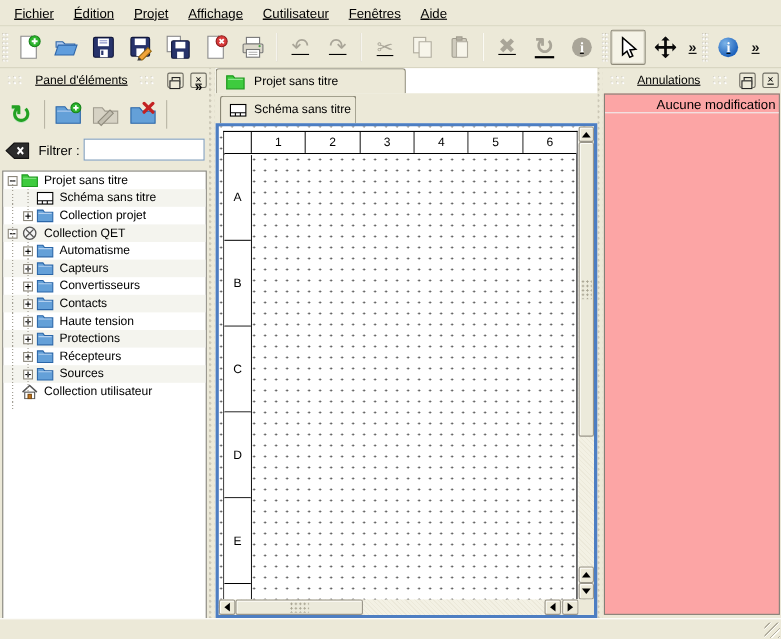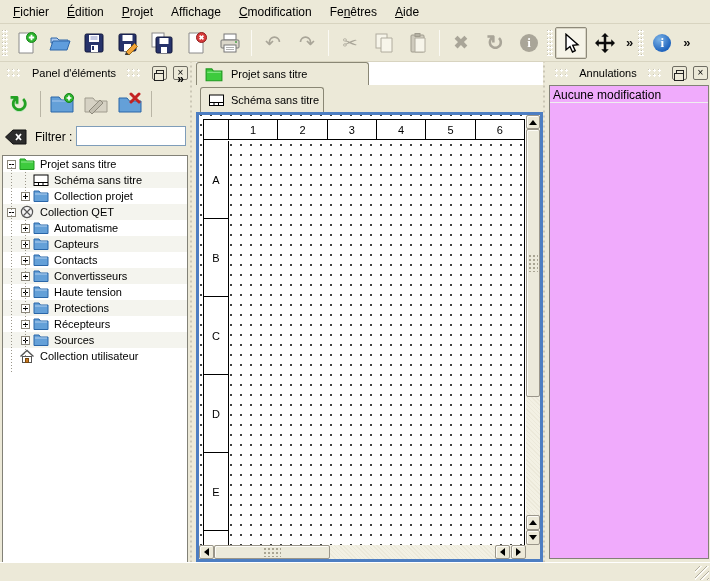--- a/index.html
+++ b/index.html
@@ -3,21 +3,21 @@
 <meta charset="utf-8">
 <style>
   * { margin:0; padding:0; box-sizing:border-box; }
   html,body { width:710px; height:581px; }
   body {
     font-family:"Liberation Sans", sans-serif;
     font-size:11px; color:#000;
     background:#ece9d8;
     position:relative; overflow:hidden;
   }
-  .abs { position:absolute; }
+  .abs { position:absolute;text-decoration:underline; }
 
   
   .menubar { left:0; top:0; width:710px; height:24px;
     display:flex; align-items:center; padding-left:4px;
     background:#ece9d8; border-bottom:1px solid #d8d4c0; }
   .menu-item { padding:3px 9px; font-size:12px; cursor:default; }
   .mn { text-decoration:underline; }
 
   
   .toolbar { left:0; top:24px; width:710px; height:38px;
@@ -126,23 +126,23 @@
   .tri-left  { border-top:4px solid transparent; border-bottom:4px solid transparent; border-right:5px solid #000; }
   .tri-right { border-top:4px solid transparent; border-bottom:4px solid transparent; border-left:5px solid #000; }
   .sb-thumb { position:absolute; background:#eceadb; border:1px solid #9a968a; border-radius:2px;
     box-shadow:inset 1px 1px 0 #fdfcf7; display:flex; align-items:center; justify-content:center; }
   .grip { background-image:radial-gradient(circle,#a9a593 0.9px,transparent 1.1px);
     background-size:4px 4px; }
   .grip-h { width:18px; height:10px; }
   .grip-v { width:10px; height:18px; }
 
   
-  .right-dock { left:548px; top:62px; width:162px; height:500px; }
+  .right-dock { left:548px; top:62px; width:162px; height:500px;text-align:right; }
   .undo-list { position:absolute; left:1px; top:23px; width:160px; height:474px;
-    background:#f0abfc; border:1px solid #828177; }
+    background:#fca5a5; border:1px solid #828177; }
   .undo-item { height:17px; padding:2px 3px; font-size:12px; border-bottom:1px solid #efefef; }
 
   
   .vsplit { top:62px; width:5px; height:500px;
     background-image:radial-gradient(circle at 1px 2px,#cbc7b6 1px,transparent 1.3px);
     background-size:5px 5px; background-position:center; background-repeat:repeat-y; }
 
   
   .statusbar { left:0; top:562px; width:710px; height:19px; background:#ece9d8; border-top:1px solid #fff; }
   .size-grip { position:absolute; right:1px; bottom:1px; width:14px; height:14px;
@@ -151,21 +151,21 @@
   svg { display:block; }
 </style>
 </head>
 <body>
 
 <div class="abs menubar">
   <div class="menu-item"><span></span><span class="mn">F</span><span>ichier</span></div>
   <div class="menu-item"><span></span><span class="mn">É</span><span>dition</span></div>
   <div class="menu-item"><span></span><span class="mn">P</span><span>rojet</span></div>
   <div class="menu-item"><span>Afficha</span><span class="mn">g</span><span>e</span></div>
-  <div class="menu-item"><span></span><span class="mn">C</span><span>modification</span></div>
+  <div class="menu-item"><span></span><span class="mn">C</span><span>utilisateur</span></div>
   <div class="menu-item"><span>Fe</span><span class="mn">n</span><span>êtres</span></div>
   <div class="menu-item"><span></span><span class="mn">A</span><span>ide</span></div>
 </div>
 
 <div class="abs toolbar">
   <div class="tb-handle"></div>
 
   <div class="tb-btn">
     <span>
         <svg width="24" height="24" viewBox="0 0 24 24">
@@ -439,31 +439,31 @@
       <span class="tlabel">Capteurs</span>
     </div>
     <div class="trow d1">
       <span class="exp plus"></span>
       <span class="ticon">
           <svg width="16" height="14" viewBox="0 0 16 13">
             <path d="M1 1.5 L6 1.5 L7.5 3.5 L15 3.5 L15 12 L1 12 Z" fill="#64a0d8" stroke="#2a66a8"></path>
             <path d="M2 4.5 h12" stroke="#b3d0ef"></path>
           </svg>
         </span>
+      <span class="tlabel">Convertisseurs</span>
+    </div>
+    <div class="trow d1">
+      <span class="exp plus"></span>
+      <span class="ticon">
+          <svg width="16" height="14" viewBox="0 0 16 13">
+            <path d="M1 1.5 L6 1.5 L7.5 3.5 L15 3.5 L15 12 L1 12 Z" fill="#64a0d8" stroke="#2a66a8"></path>
+            <path d="M2 4.5 h12" stroke="#b3d0ef"></path>
+          </svg>
+        </span>
       <span class="tlabel">Contacts</span>
-    </div>
-    <div class="trow d1">
-      <span class="exp plus"></span>
-      <span class="ticon">
-          <svg width="16" height="14" viewBox="0 0 16 13">
-            <path d="M1 1.5 L6 1.5 L7.5 3.5 L15 3.5 L15 12 L1 12 Z" fill="#64a0d8" stroke="#2a66a8"></path>
-            <path d="M2 4.5 h12" stroke="#b3d0ef"></path>
-          </svg>
-        </span>
-      <span class="tlabel">Convertisseurs</span>
     </div>
     <div class="trow d1">
       <span class="exp plus"></span>
       <span class="ticon">
           <svg width="16" height="14" viewBox="0 0 16 13">
             <path d="M1 1.5 L6 1.5 L7.5 3.5 L15 3.5 L15 12 L1 12 Z" fill="#64a0d8" stroke="#2a66a8"></path>
             <path d="M2 4.5 h12" stroke="#b3d0ef"></path>
           </svg>
         </span>
       <span class="tlabel">Haute tension</span>

